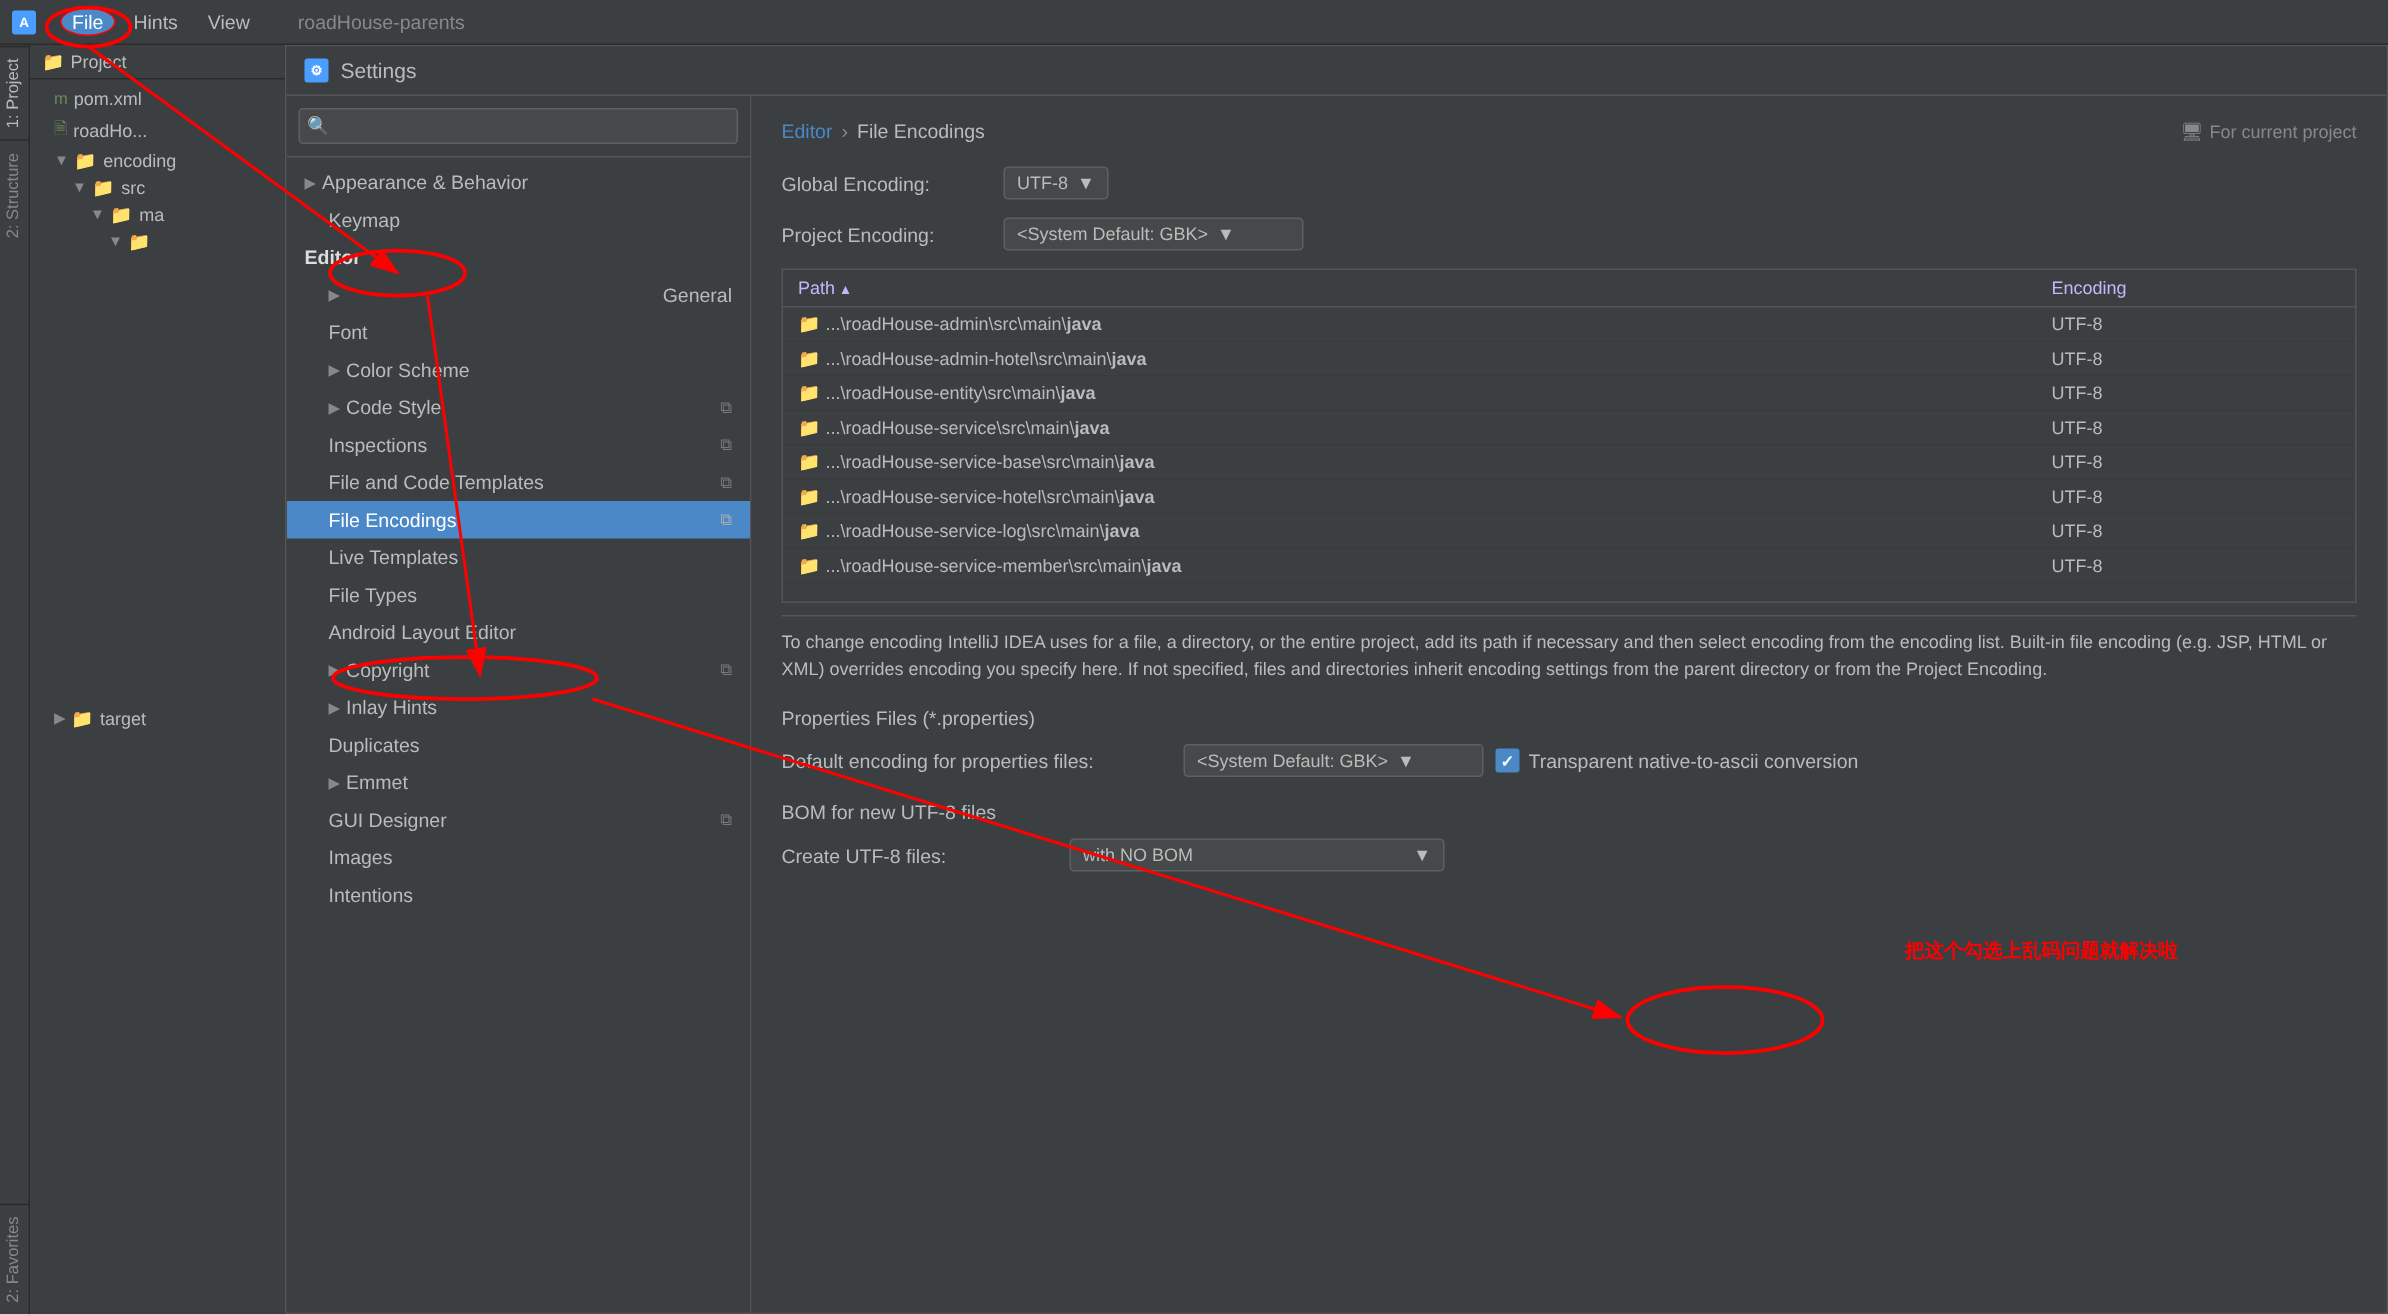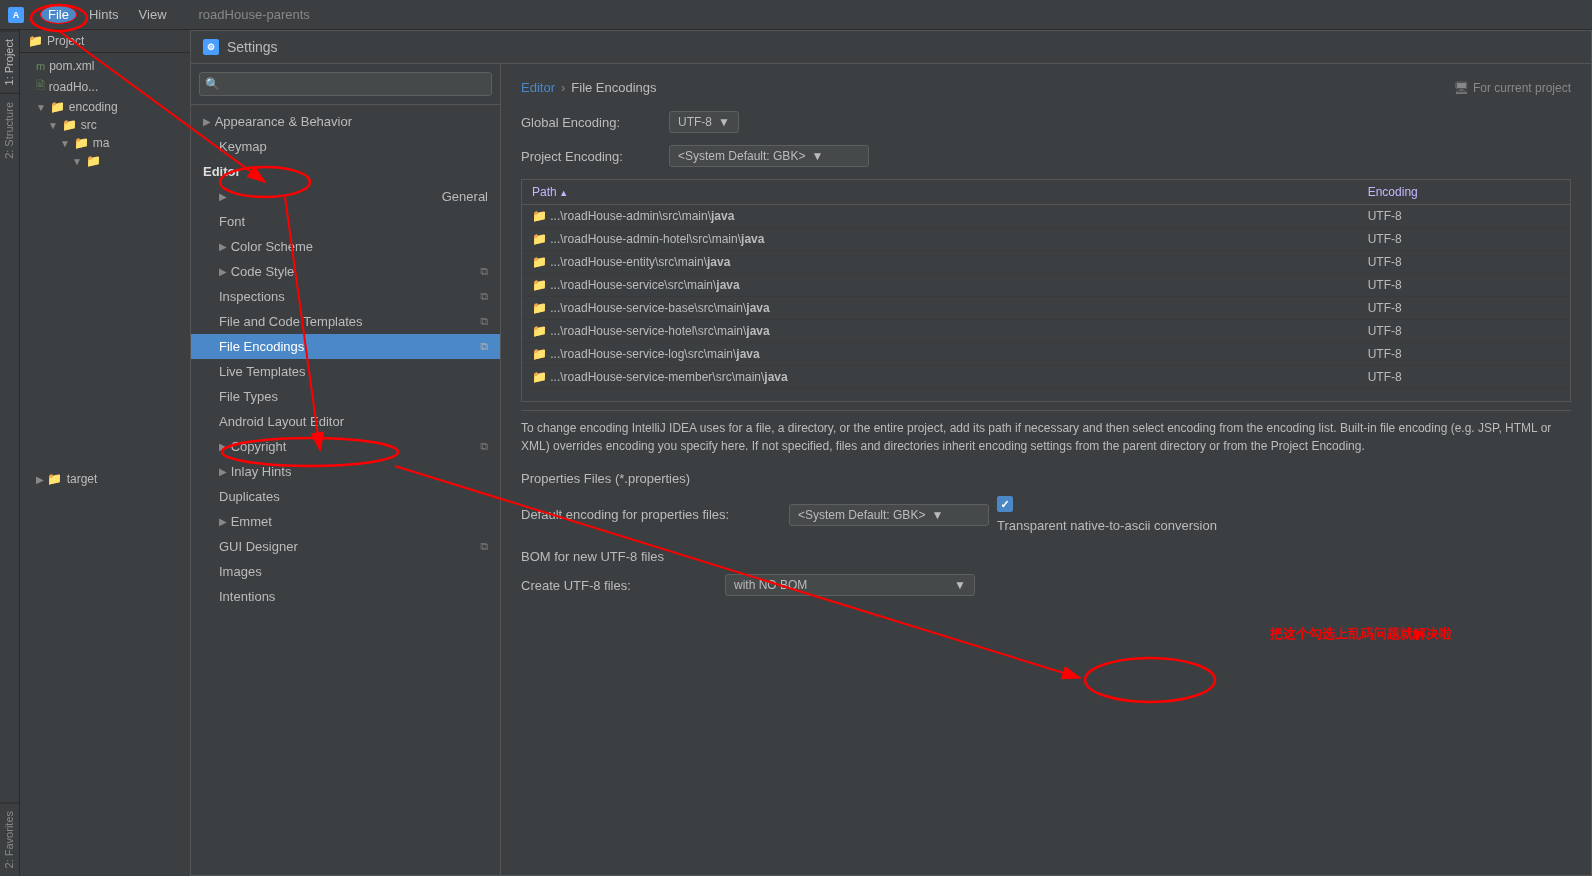--- a/index.html
+++ b/index.html
@@ -245,38 +245,38 @@
       margin-bottom: 10px;
       flex-wrap: wrap;
     }
     .props-label {
       color: #bbb;
       font-size: 13px;
       min-width: 260px;
     }
     .checkbox-row {
       display: flex;
+      align-items: center;
       gap: 6px;
-      flex-direction: column;
     }
     .checkbox-blue {
       width: 16px; height: 16px;
       background: #4a88c7;
       border: 1px solid #4a88c7;
       border-radius: 2px;
       display: flex; align-items: center; justify-content: center;
       cursor: pointer;
     }
     .checkbox-blue::after { content: '✓'; color: white; font-size: 11px; font-weight: bold; }
 
     .bom-section { margin-top: 16px; }
     .bom-row {
       display: flex;
       align-items: center;
-      gap: 24px;
+      gap: 12px;
       margin-top: 8px;
     }
     .bom-label { color: #bbb; font-size: 13px; min-width: 180px; }
     .annotation-text {
       position: absolute;
       color: red;
       font-size: 13px;
       pointer-events: none;
     }
     .panel-tab-v {

